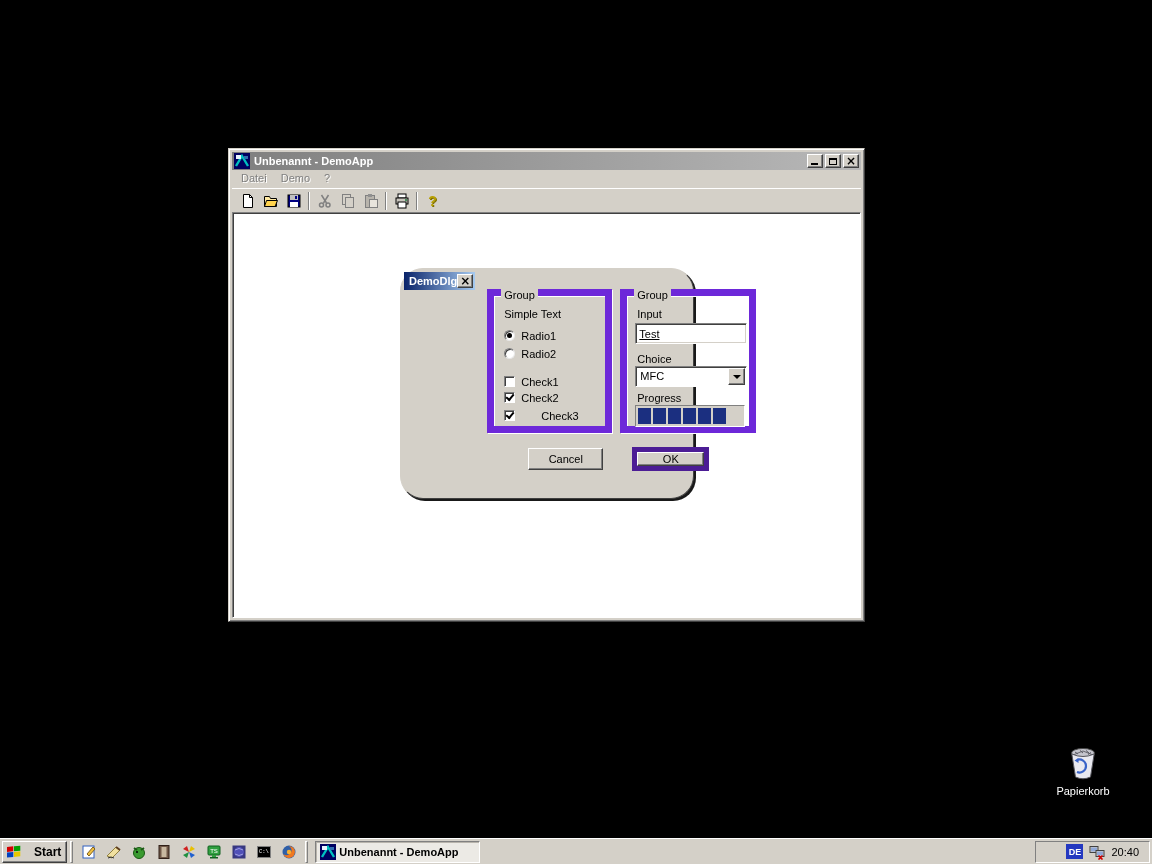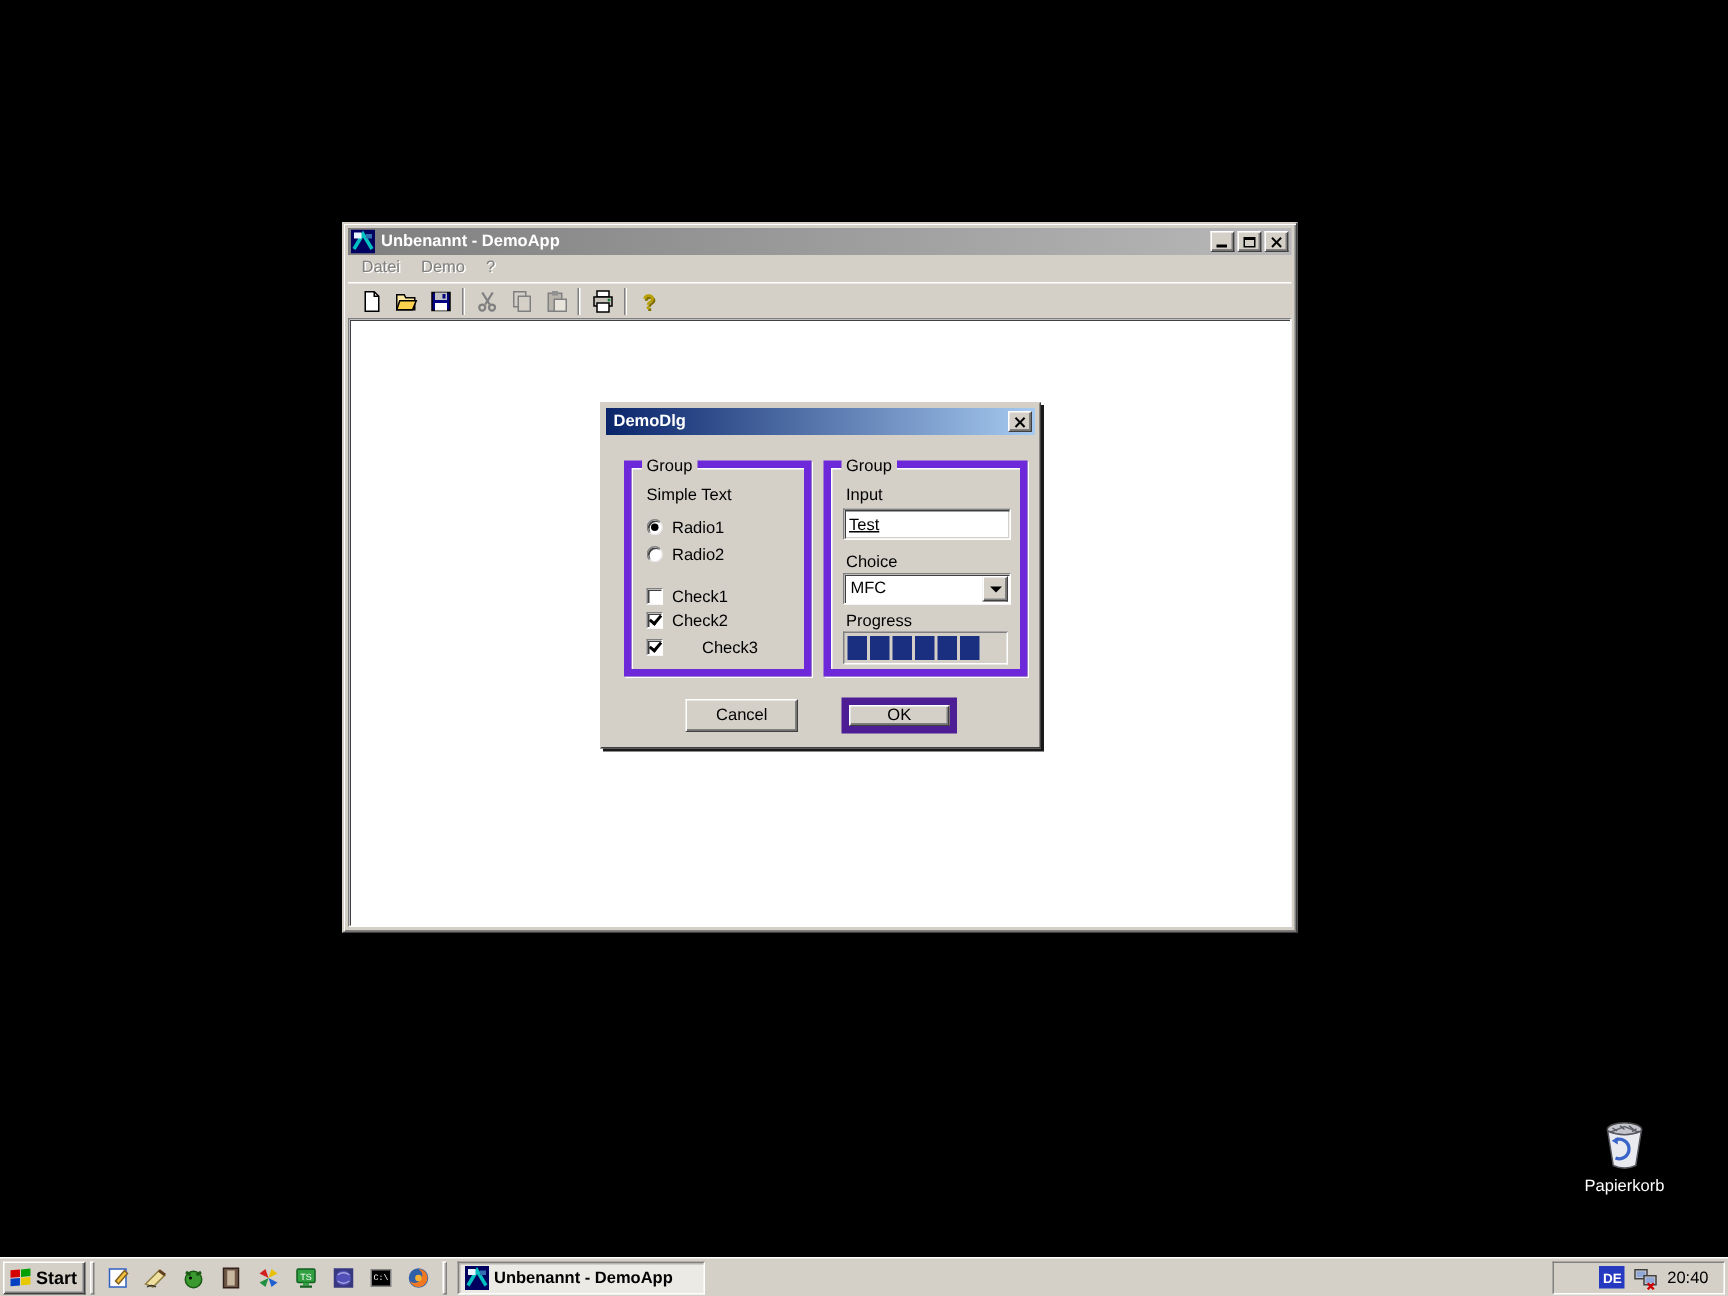--- a/index.html
+++ b/index.html
@@ -49,27 +49,27 @@
   .status-pane { height:16px; }
   .pane-a { width:20px; } .pane-b { width:30px; } .pane-c { width:20px; }
   .resize-grip { width:14px; height:16px;
     background:
       linear-gradient(135deg, transparent 42%, #fff 42%, #fff 50%, #808080 50%, #808080 58%, transparent 58%),
       linear-gradient(135deg, transparent 64%, #fff 64%, #fff 72%, #808080 72%, #808080 80%, transparent 80%),
       linear-gradient(135deg, transparent 86%, #fff 86%, #fff 94%, #808080 94%); }
 
   
   .dialog { position:absolute; left:400px; top:268px; width:294px; height:231px;
-    padding:3px; display:flex; flex-direction:column; box-shadow:2px 2px 0 rgba(0,0,0,.9); }
+    padding:3px; display:flex; flex-direction:row; box-shadow:2px 2px 0 rgba(0,0,0,.9);border-radius:23px; }
   .dlg-titlebar { height:18px; flex:0 0 18px; display:flex; align-items:center; padding:0 2px 0 5px;
     background:linear-gradient(to right,var(--c-active-title-start,#0a246a),var(--c-active-title-end,#a6caf0)); }
   .dlg-titlebar .title-text { color:#fff; font-weight:bold; flex:1; }
   .dlg-body { position:relative; flex:1; }
 
-  .groupbox { position:absolute; border:5px solid #6d28d9;
+  .groupbox { position:absolute; border:7px solid #6d28d9;
     box-shadow: inset 1px 1px 0 #fff, 1px 1px 0 #fff; }
   .group-left  { left:12px; top:17px; width:125px; height:144px; }
   .group-right { left:145px; top:17px; width:136px; height:144px; }
   .group-legend { position:absolute; top:-7px; left:7px; background:var(--c-face,#d4d0c8); padding:0 3px; }
 
   .g-label { position:absolute; white-space:nowrap; }
   .row { position:absolute; display:flex; align-items:flex-start; gap:6px; }
 
   .rad { width:11px; height:11px; border-radius:50%; background:#fff; position:relative;
     border:1px solid; border-color:#808080 #e8e8e8 #e8e8e8 #808080; box-shadow: inset 1px 1px 0 #404040; }
@@ -108,21 +108,21 @@
 
   
   .desktop-icon { position:absolute; left:1043px; top:746px; width:80px; text-align:center; }
   .desktop-icon .ico { display:block; margin:0 auto; }
   .desktop-icon .ico-label { color:#fff; margin-top:3px; }
 
   
   .taskbar { position:absolute; left:0; top:838px; width:1152px; height:26px;
     background:var(--c-face,#d4d0c8); border-top:1px solid #fff; display:flex; align-items:center;
     padding:0 2px; }
-  .start-btn { height:22px; padding:0 5px 0 3px; display:flex; align-items:center; gap:2px;
+  .start-btn { height:22px; padding:0 5px 0 3px; display:flex; align-items:center; gap:12px;
     font-weight:bold; font-size:12px; }
   .bar-grip { width:3px; height:22px; margin:0 3px;
     border:1px solid; border-color:#fff #808080 #808080 #fff; }
   .ql { display:flex; align-items:center; gap:7px; padding:0 4px; }
   .ql-btn { width:18px; height:20px; display:flex; align-items:center; justify-content:center; }
   .task-btn { height:22px; width:165px; margin-left:4px; display:flex; align-items:center; gap:3px;
     padding:0 4px; background:#eceae5; font-weight:bold;
     border:1px solid; border-color:#808080 #fff #fff #808080; box-shadow: inset 1px 1px 0 #b8b4ac;
     white-space:nowrap; overflow:hidden; }
   .tray { margin-left:auto; height:22px; display:flex; align-items:center; gap:6px; padding:0 8px 0 6px; }

